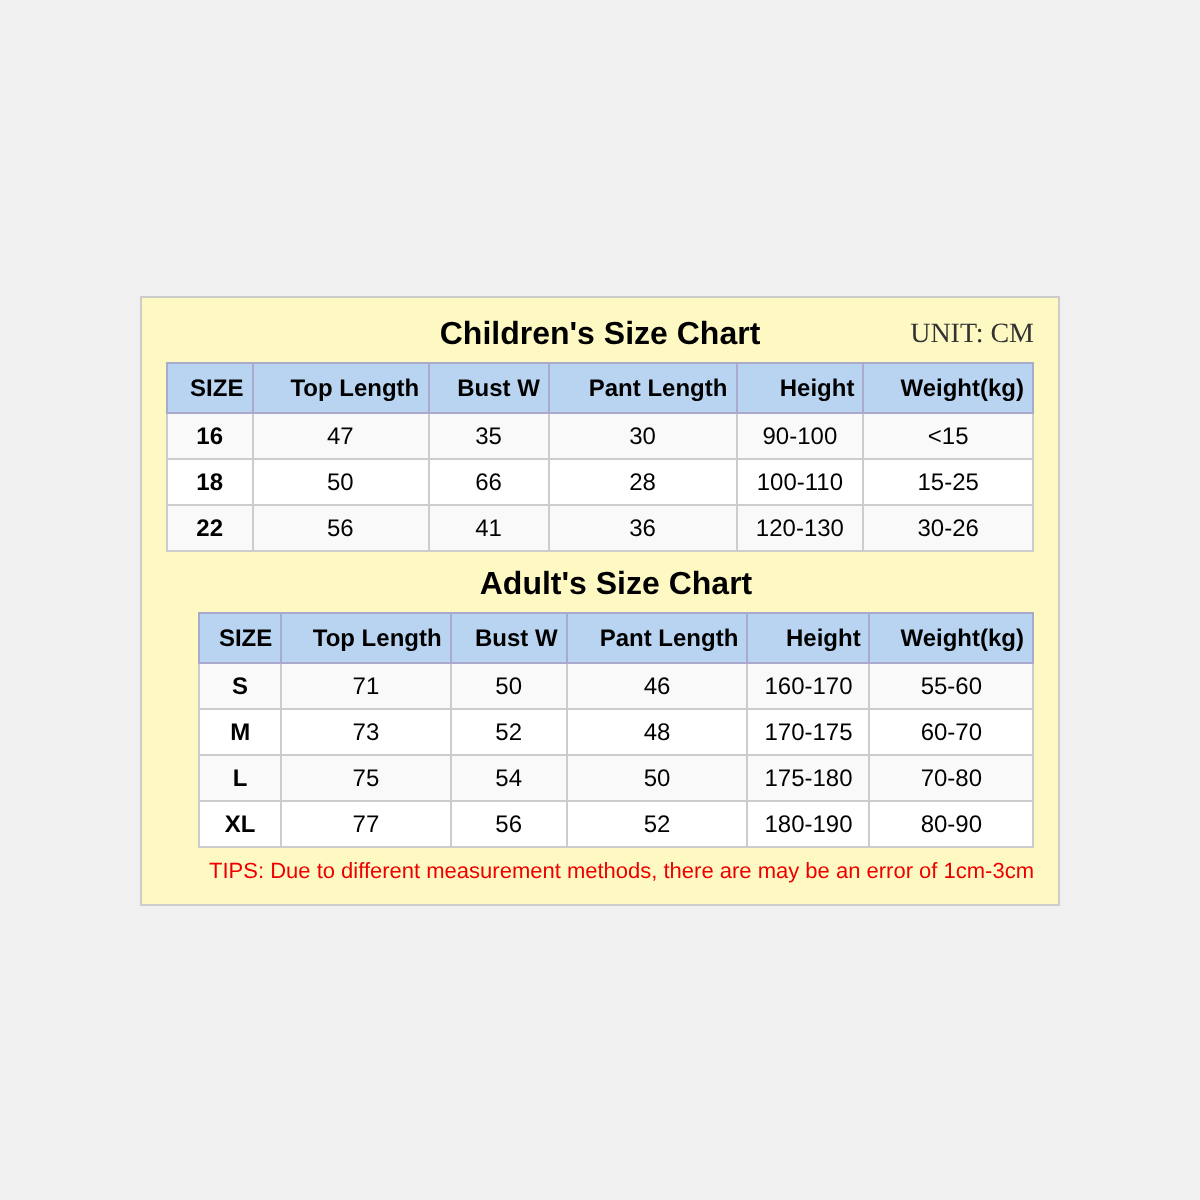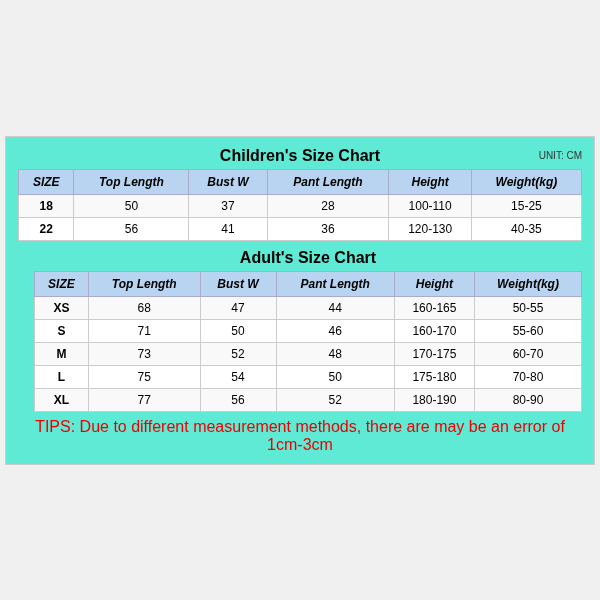--- a/index.html
+++ b/index.html
@@ -6,56 +6,56 @@
     body {
       width: 600px;
       height: 600px;
       background: #f0f0f0;
       display: flex;
       align-items: center;
       justify-content: center;
       font-family: Arial, sans-serif;
     }
     .chart-container {
-      background: #5eead4;
+      background: #fef9c3;
       border: 1px solid #ccc;
-      width: 590px;
+      width: 460px;
       padding: 10px 12px 10px 12px;
     }
     .section-title-row {
       display: flex;
       align-items: center;
       justify-content: center;
       position: relative;
       margin-bottom: 4px;
     }
     .section-title {
       font-size: 16px;
       font-weight: bold;
       text-align: center;
     }
     .unit-label {
       position: absolute;
       right: 0;
-      font-size: 10px;
+      font-size: 14px;
       color: #333;
+      font-family: Liberation Serif, serif;
     }
     table {
       width: 100%;
       border-collapse: collapse;
       margin-bottom: 2px;
     }
     th {
       background-color: #b8d4f0;
       border: 1px solid #aac;
       padding: 5px 4px;
       font-size: 12px;
       font-weight: bold;
-      text-align: center;
-      font-style: italic;
+      text-align: right;
     }
     td {
       border: 1px solid #ccc;
       padding: 4px 4px;
       font-size: 12px;
       text-align: center;
     }
     tr:nth-child(odd) td {
       background-color: #f9f9f9;
     }
@@ -63,23 +63,23 @@
       background-color: #ffffff;
     }
     td:first-child {
       font-weight: bold;
     }
     .adult-section {
       margin-top: 8px;
       padding-left: 16px;
     }
     .tips {
-      font-size: 16px;
+      font-size: 11px;
       color: #e00;
-      text-align: center;
+      text-align: right;
       margin-top: 6px;
     }
   </style>
 </head>
 <body>
 
 <div class="chart-container">
 
   <div class="section-title-row">
     <span class="section-title">Children's Size Chart</span>
@@ -90,63 +90,63 @@
       <tr>
         <th>SIZE</th>
         <th>Top Length</th>
         <th>Bust W</th>
         <th>Pant Length</th>
         <th>Height</th>
         <th>Weight(kg)</th>
       </tr>
     </thead>
     <tbody id="children-tbody">
+    <tr>
+          <td>16</td>
+          <td>47</td>
+          <td>35</td>
+          <td>30</td>
+          <td>90-100</td>
+          <td>&lt;15</td>
+        </tr>
         <tr>
           <td>18</td>
           <td>50</td>
-          <td>37</td>
+          <td>66</td>
           <td>28</td>
           <td>100-110</td>
           <td>15-25</td>
         </tr>
         <tr>
           <td>22</td>
           <td>56</td>
           <td>41</td>
           <td>36</td>
           <td>120-130</td>
-          <td>40-35</td>
+          <td>30-26</td>
         </tr>
       </tbody>
   </table>
 
   <div class="adult-section">
     <div class="section-title-row">
       <span class="section-title">Adult's Size Chart</span>
     </div>
     <table>
       <thead>
         <tr>
           <th>SIZE</th>
           <th>Top Length</th>
           <th>Bust W</th>
           <th>Pant Length</th>
           <th>Height</th>
           <th>Weight(kg)</th>
         </tr>
       </thead>
       <tbody id="adults-tbody">
-      <tr>
-            <td>XS</td>
-            <td>68</td>
-            <td>47</td>
-            <td>44</td>
-            <td>160-165</td>
-            <td>50-55</td>
-          </tr>
           <tr>
             <td>S</td>
             <td>71</td>
             <td>50</td>
             <td>46</td>
             <td>160-170</td>
             <td>55-60</td>
           </tr>
           <tr>
             <td>M</td>

